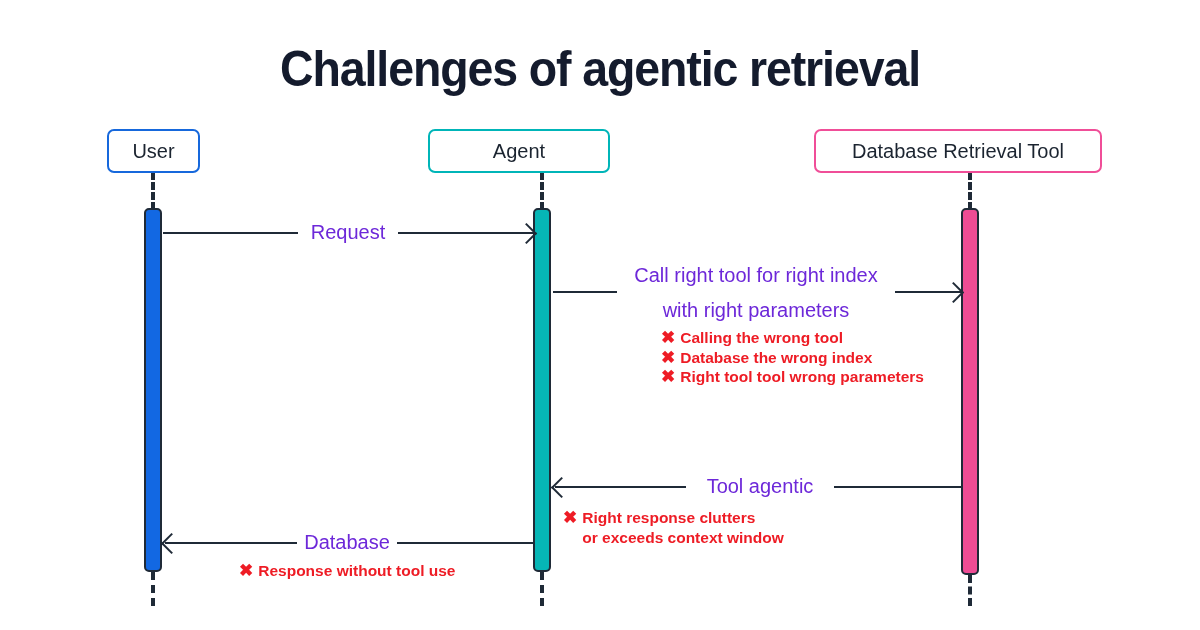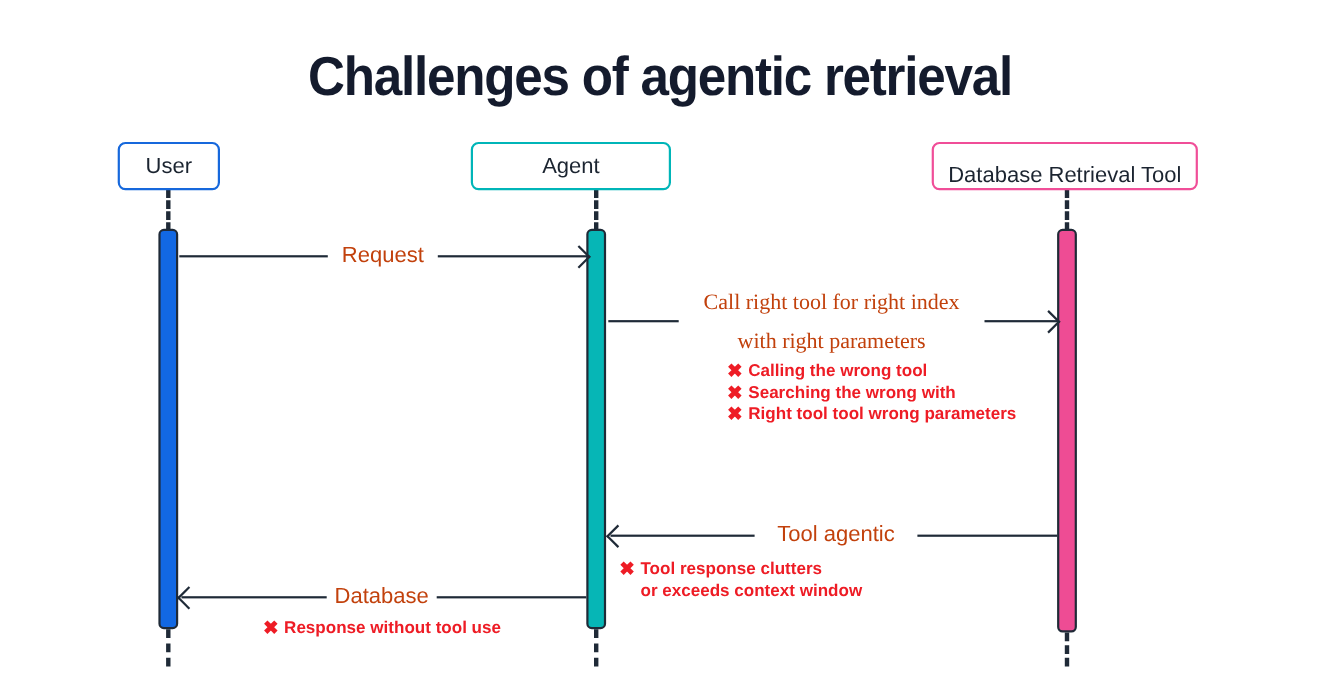--- a/index.html
+++ b/index.html
@@ -78,26 +78,26 @@
     height: 13px;
     border-top: 2.5px solid #1f2a37;
     border-right: 2.5px solid #1f2a37;
   }
   .arrow-head.right { transform: rotate(45deg); }
   .arrow-head.left  { transform: rotate(-135deg); }
 
   .msg-label {
     position: absolute;
     font-size: 20px;
-    color: #c2410c;
+    color: #6d28d9;
     white-space: nowrap;
     text-align: center;
     line-height: 34px;
   }
-  .msg-label.two-line { line-height: 35px; font-family: Liberation Serif, serif; }
+  .msg-label.two-line { line-height: 35px; }
 
   
   .fail-list {
     position: absolute;
     color: #ee1c25;
     font-size: 15.5px;
     font-weight: 600;
     line-height: 19.5px;
     white-space: nowrap;
   }
@@ -132,21 +132,21 @@
   <div class="lifeline" style="left:968px; top:575px; height:31px; border-color:#1f2a37;"></div>
 
   <div class="actor-box" style="left:107px; top:129px; width:93px; border-color:#1668dc;">
     <span>User</span>
   </div>
 
   <div class="actor-box" style="left:428px; top:129px; width:182px; border-color:#00b5b8;">
     <span>Agent</span>
   </div>
 
-  <div class="actor-box" style="left:847px; top:129px; width:242px; border-color:#f04e98;align-items:flex-end;">
+  <div class="actor-box" style="left:814px; top:129px; width:288px; border-color:#f04e98;">
     <span>Database Retrieval Tool</span>
   </div>
 
   <div class="activation" style="left:144px; top:208px; height:364px; background:#1268e3;"></div>
 
   <div class="activation" style="left:533px; top:208px; height:364px; background:#06b6b6;"></div>
 
   <div class="activation" style="left:961px; top:208px; height:367px; background:#ee4c94;"></div>
 
   <div class="msg-line" style="left:163px; top:232px; width:135px;"></div>
@@ -162,38 +162,38 @@
   <div class="msg-line" style="left:895px; top:291px; width:66px;"></div>
   <div class="arrow-head right" style="left:946px; top:285px;"></div>
 
   <div class="fail-list" style="left:661px; top:328px;">
     <div class="fail-row">
       <span class="fail-x">✖</span>
       <span class="fail-text">Calling the wrong tool</span>
     </div>
     <div class="fail-row">
       <span class="fail-x">✖</span>
-      <span class="fail-text">Searching the wrong with</span>
+      <span class="fail-text">Database the wrong index</span>
     </div>
     <div class="fail-row">
       <span class="fail-x">✖</span>
       <span class="fail-text">Right tool tool wrong parameters</span>
     </div>
   </div>
 
   <div class="arrow-head left" style="left:554px; top:480px;"></div>
   <div class="msg-line" style="left:555px; top:486px; width:131px;"></div>
   <div class="msg-label" style="left:686px; top:469px; width:148px;">Tool agentic</div>
   <div class="msg-line" style="left:834px; top:486px; width:127px;"></div>
 
   <div class="fail-list" style="left:563px; top:508px;">
     <div class="fail-row">
       <span class="fail-x">✖</span>
       <span class="fail-text">
-        <span class="sub">Tool response clutters</span>
+        <span class="sub">Right response clutters</span>
         <span class="sub">or exceeds context window</span>
       </span>
     </div>
   </div>
 
   <div class="arrow-head left" style="left:164px; top:536px;"></div>
   <div class="msg-line" style="left:165px; top:542px; width:132px;"></div>
   <div class="msg-label" style="left:297px; top:525px; width:100px;">Database</div>
   <div class="msg-line" style="left:397px; top:542px; width:136px;"></div>
 

